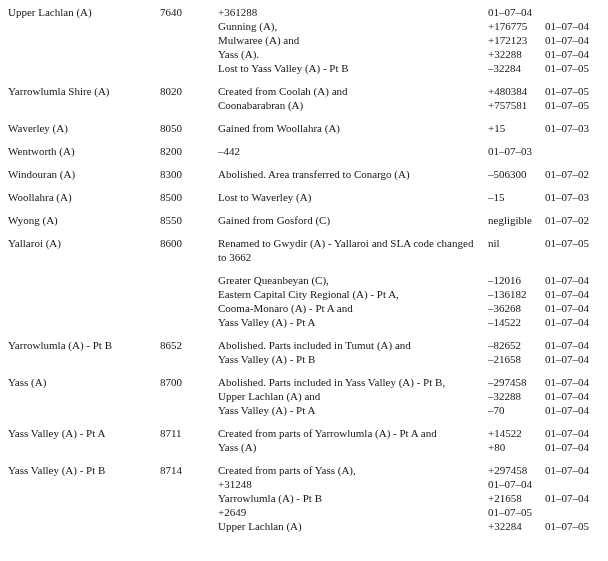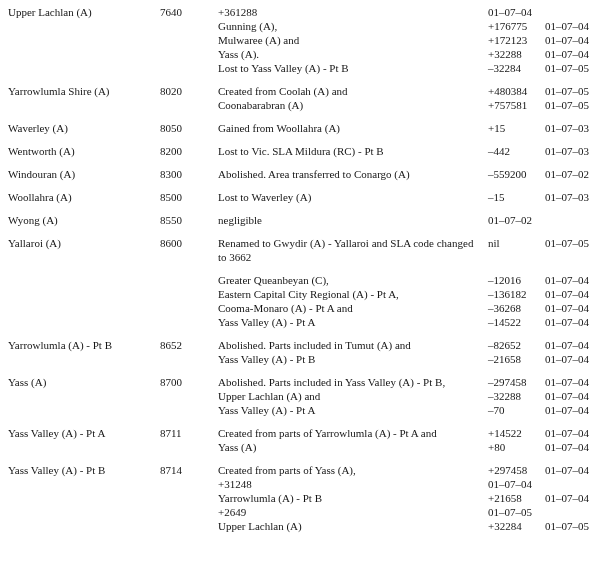--- a/index.html
+++ b/index.html
@@ -87,47 +87,47 @@
         <div class="c-code">8050</div>
         <div class="c-desc">Gained from Woollahra (A)</div>
         <div class="c-val">+15</div>
         <div class="c-date">01–07–03</div>
       </div>
     </div>
     <div class="row">
       <div class="line">
         <div class="c-name">Wentworth (A)</div>
         <div class="c-code">8200</div>
-        <div class="c-desc">Lost to Vic. SLA Mildura (RC) - Pt B</div>
         <div class="c-val">–442</div>
         <div class="c-date">01–07–03</div>
       </div>
     </div>
     <div class="row">
       <div class="line">
         <div class="c-name">Windouran (A)</div>
         <div class="c-code">8300</div>
         <div class="c-desc">Abolished. Area transferred to Conargo (A)</div>
-        <div class="c-val">–559200</div>
+        <div class="c-val">–506300</div>
         <div class="c-date">01–07–02</div>
       </div>
     </div>
     <div class="row">
       <div class="line">
         <div class="c-name">Woollahra (A)</div>
         <div class="c-code">8500</div>
         <div class="c-desc">Lost to Waverley (A)</div>
         <div class="c-val">–15</div>
         <div class="c-date">01–07–03</div>
       </div>
     </div>
     <div class="row">
       <div class="line">
         <div class="c-name">Wyong (A)</div>
         <div class="c-code">8550</div>
+        <div class="c-desc">Gained from Gosford (C)</div>
         <div class="c-val">negligible</div>
         <div class="c-date">01–07–02</div>
       </div>
     </div>
     <div class="row">
       <div class="line">
         <div class="c-name">Yallaroi (A)</div>
         <div class="c-code">8600</div>
         <div class="c-desc">Renamed to Gwydir (A) - Yallaroi and SLA code changed</div>
         <div class="c-val">nil</div>

